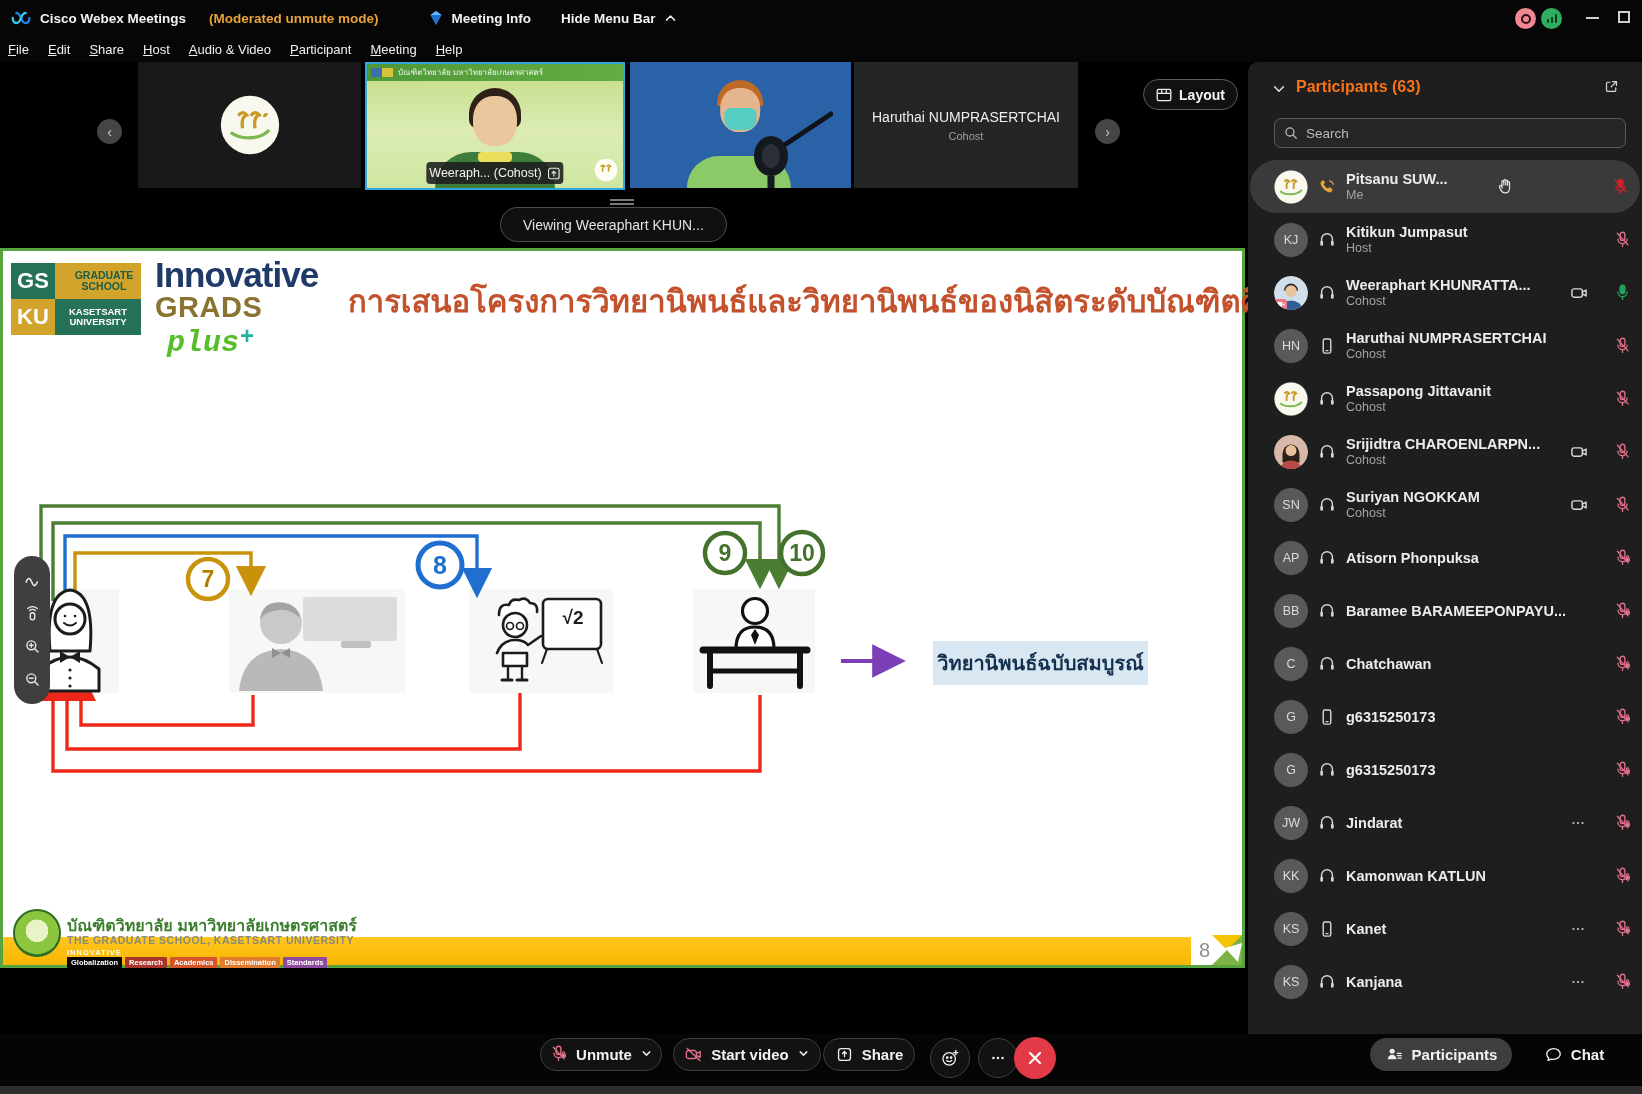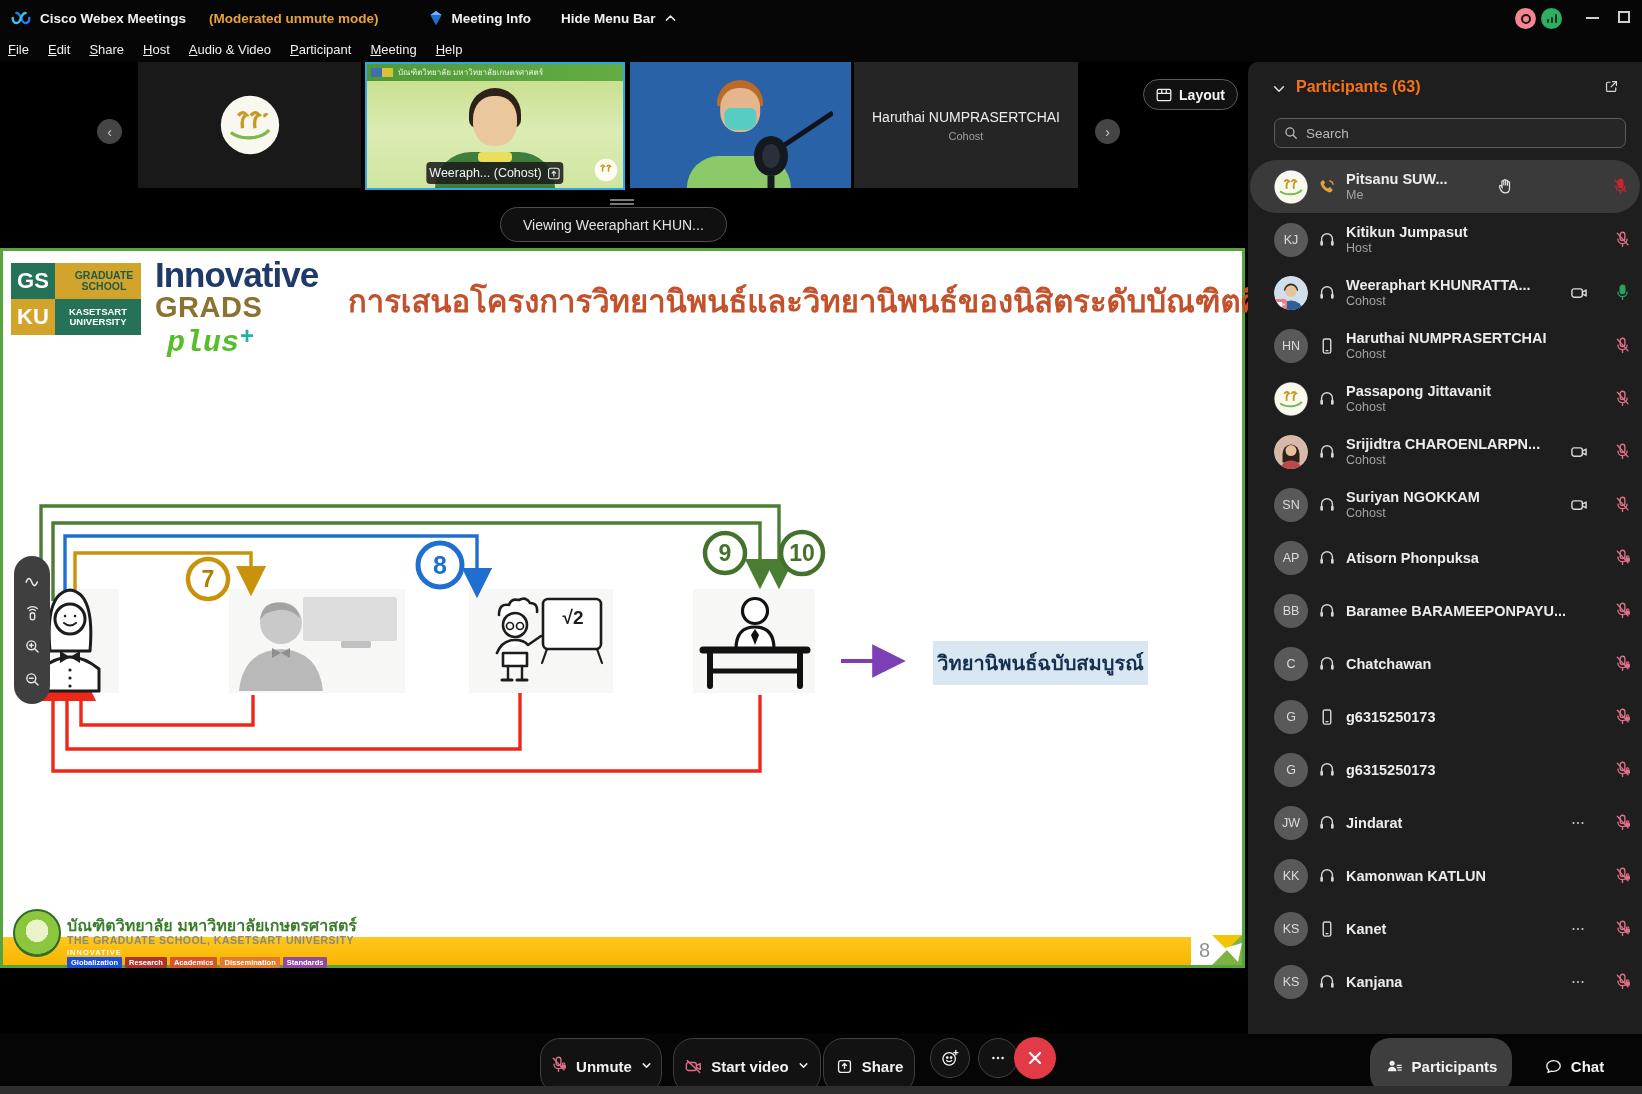--- a/index.html
+++ b/index.html
@@ -125,21 +125,21 @@
   .hand-ic svg { width:19px; height:19px; }
   .cam-ic { width:20px; height:20px; margin-right:24px; flex:none; }
   .cam-ic svg { width:20px; height:20px; }
   .more-ic { width:18px; height:18px; margin-right:26px; flex:none; }
   .more-ic svg { width:18px; height:18px; }
   .mic-ic { width:19px; height:19px; margin-right:6px; flex:none; }
   .mic-ic svg { width:19px; height:19px; }
 
   
   .controlbar { position:absolute; left:0; top:1034px; width:100%; height:52px; background:#050505; }
-  .ctl { position:absolute; top:4px; height:56px; border:1px solid #3f3f3f; border-radius:20px; background:#121212; color:#f2f2f2; font-size:15px; font-weight:bold; display:flex; align-items:center; justify-content:center; gap:8px; }
+  .ctl { position:absolute; top:4px; height:33px; border:1px solid #3f3f3f; border-radius:20px; background:#121212; color:#f2f2f2; font-size:15px; font-weight:bold; display:flex; align-items:center; justify-content:center; gap:8px; }
   .ctl svg { width:19px; height:19px; }
   .ctl .chev svg { width:13px; height:13px; }
   .ctl-round { position:absolute; top:4px; width:40px; height:40px; border:1px solid #3f3f3f; border-radius:50%; background:#121212; display:flex; align-items:center; justify-content:center; }
   .ctl-round svg { width:20px; height:20px; }
   .leave-btn { position:absolute; left:1014px; top:3px; width:42px; height:42px; border-radius:50%; background:#e23b47; display:flex; align-items:center; justify-content:center; }
   .leave-btn svg { width:16px; height:16px; }
   .ctl-right { border:none; background:transparent; }
   .ctl-right.active { background:#3e3e3e; }
   .bottom-strip { position:absolute; left:0; top:1086px; width:100%; height:8px; background:#2d2d2d; }
 </style>
@@ -363,21 +363,21 @@
     </svg>
 
     <div class="result-box">วิทยานิพนธ์ฉบับสมบูรณ์</div>
 
     <div class="yellowbar"></div>
     <div class="f-emblem"></div>
     <div class="f-thai">บัณฑิตวิทยาลัย มหาวิทยาลัยเกษตรศาสตร์</div>
     <div class="f-eng">THE GRADUATE SCHOOL, KASETSART UNIVERSITY</div>
     <div class="f-small">INNOVATIVE</div>
     <div class="f-tags" id="footerTags">
-        <span class="f-tag" style="background: #1d4ed8;">Globalization</span>
+        <span class="f-tag" style="background: #000000;">Globalization</span>
         <span class="f-tag" style="background: rgb(168, 53, 44);">Research</span>
         <span class="f-tag" style="background: rgb(212, 84, 44);">Academics</span>
         <span class="f-tag" style="background: rgb(224, 122, 46);">Dissemination</span>
         <span class="f-tag" style="background: rgb(141, 74, 158);">Standards</span>
       </div>
     <div class="page-num">8</div>
     <svg class="fold" viewBox="0 0 30 30">
       <path d="M0 0 H30 V30z" fill="#f5c400"></path>
       <path d="M30 0 V30 H0z" fill="#7cb342"></path>
       <path d="M13 13 L30 8 L26 27z" fill="#fff"></path>

